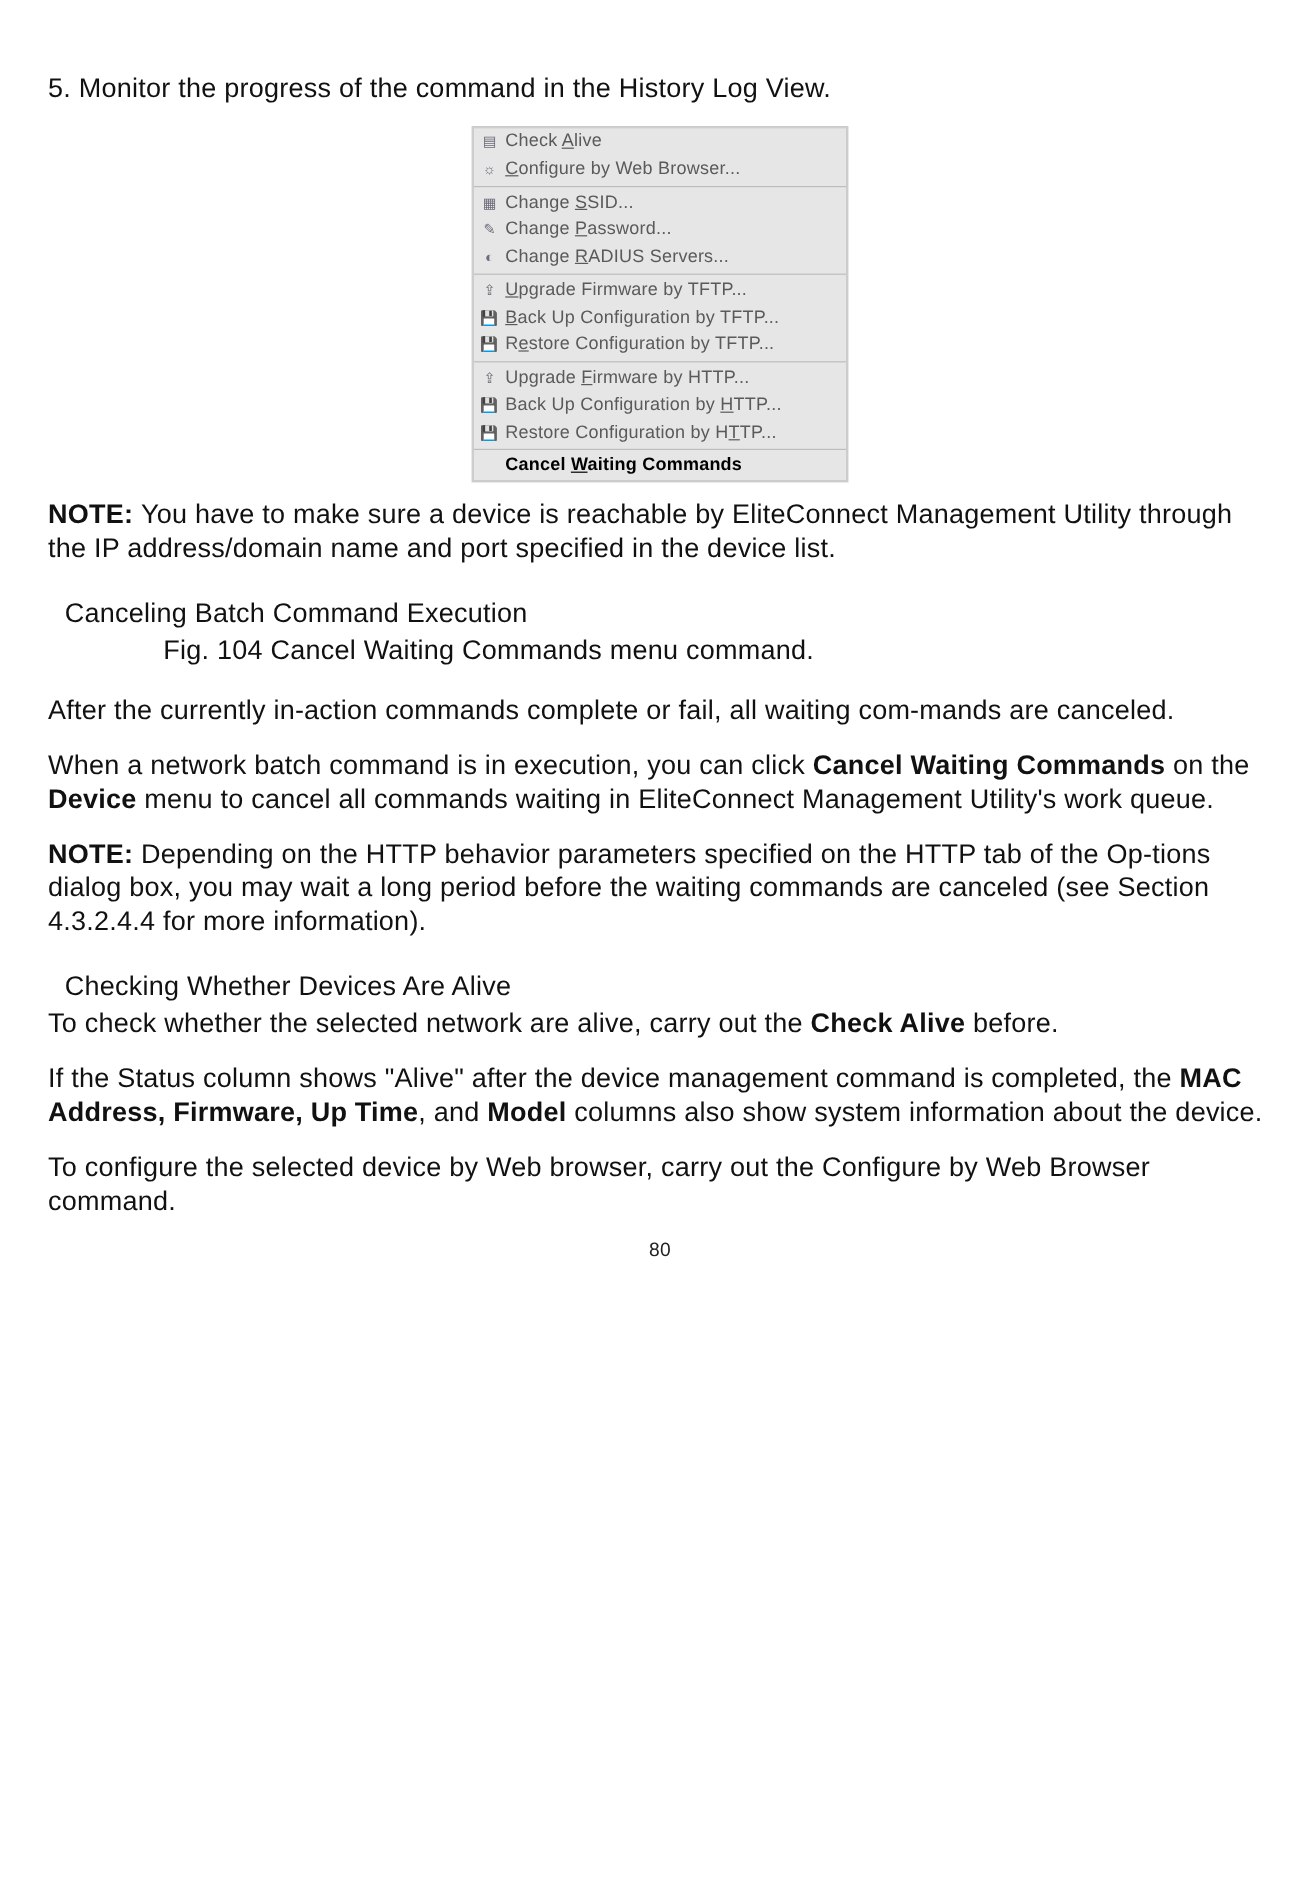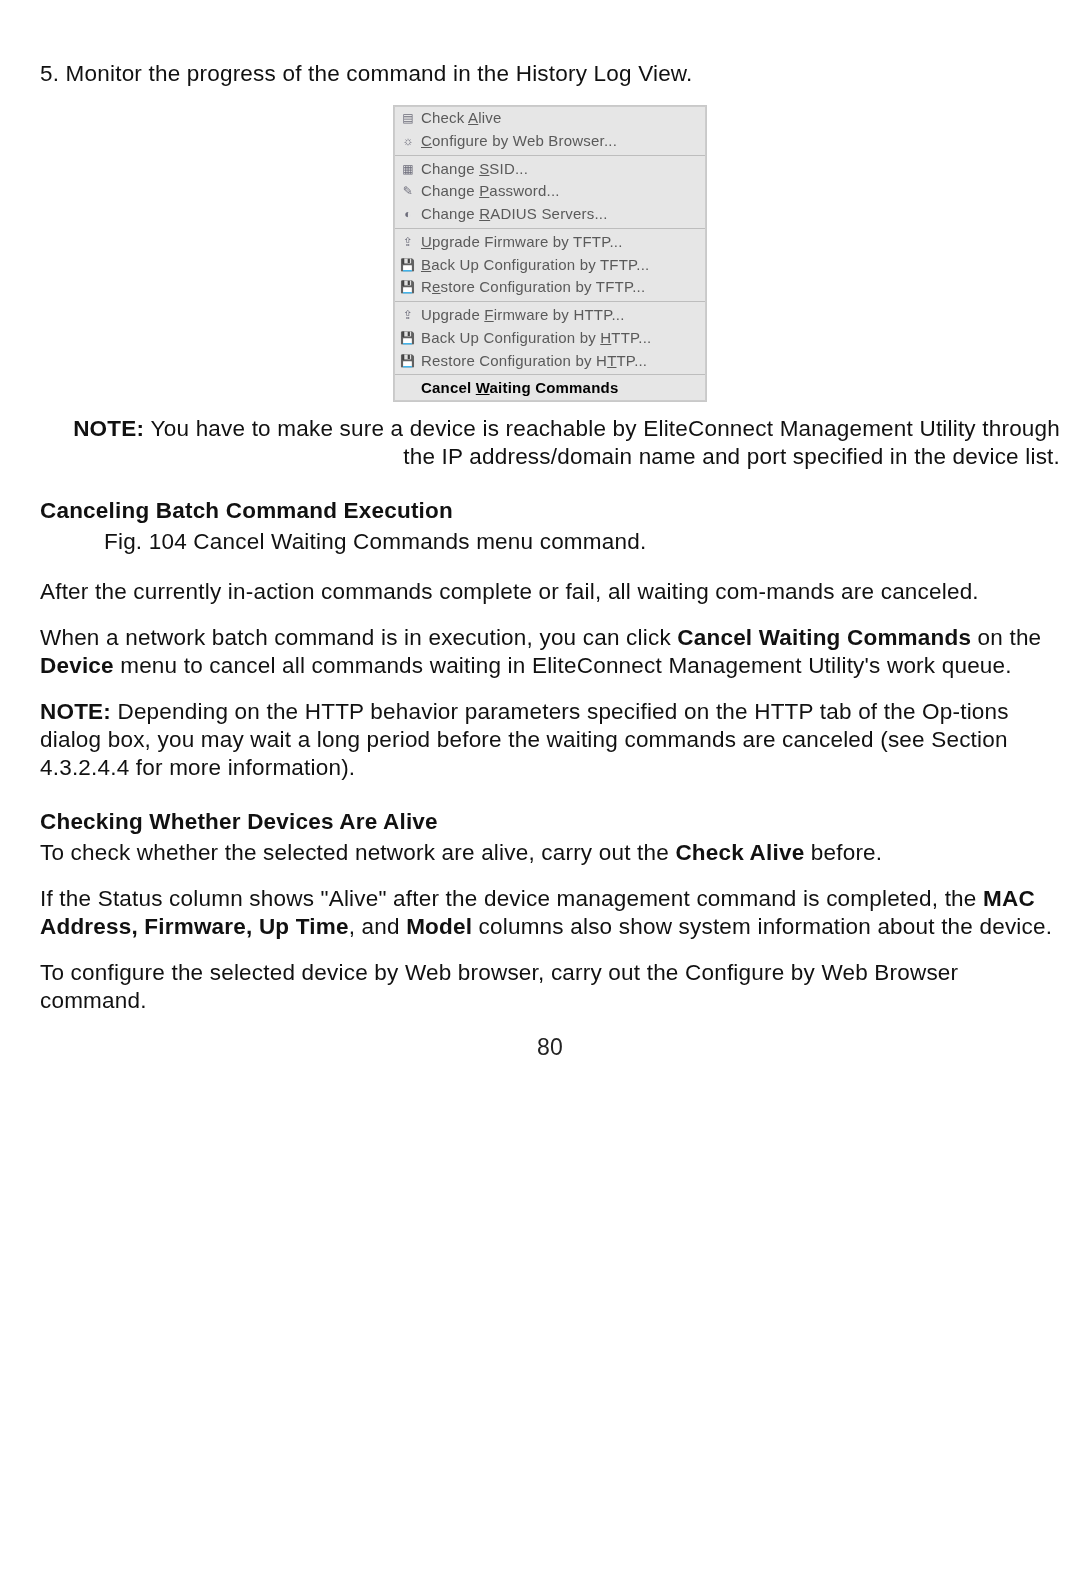--- a/index.html
+++ b/index.html
@@ -17,36 +17,35 @@
   }
   .page {
     padding: 60px 20px 40px 40px;
     position: relative;
   }
   .step {
     margin: 0 0 18px 0;
   }
   .note-para {
     margin: 14px 0 22px 0;
-    text-align: right;
   }
   .bold { font-weight: 700; }
   .heading {
-    font-weight: 700;
-    margin: 26px 0 2px 0;
+    font-weight: 400;
+    margin: 26px 0 2px 14px;
   }
   .fig-caption {
-    margin: 0 0 22px 64px;
+    margin: 0 0 22px 96px;
   }
   .body-para {
     margin: 12px 0 18px 0;
   }
   .page-num {
     text-align: center;
-    font-size: 23px;
+    font-size: 16px;
     margin-top: 10px;
     color: #222;
   }
 
   
   .menu-wrap {
     margin: 18px auto 10px auto;
     width: 310px;
     border: 1px solid #ccc;
     box-shadow: 0 0 0 1px #c9c9c9;

